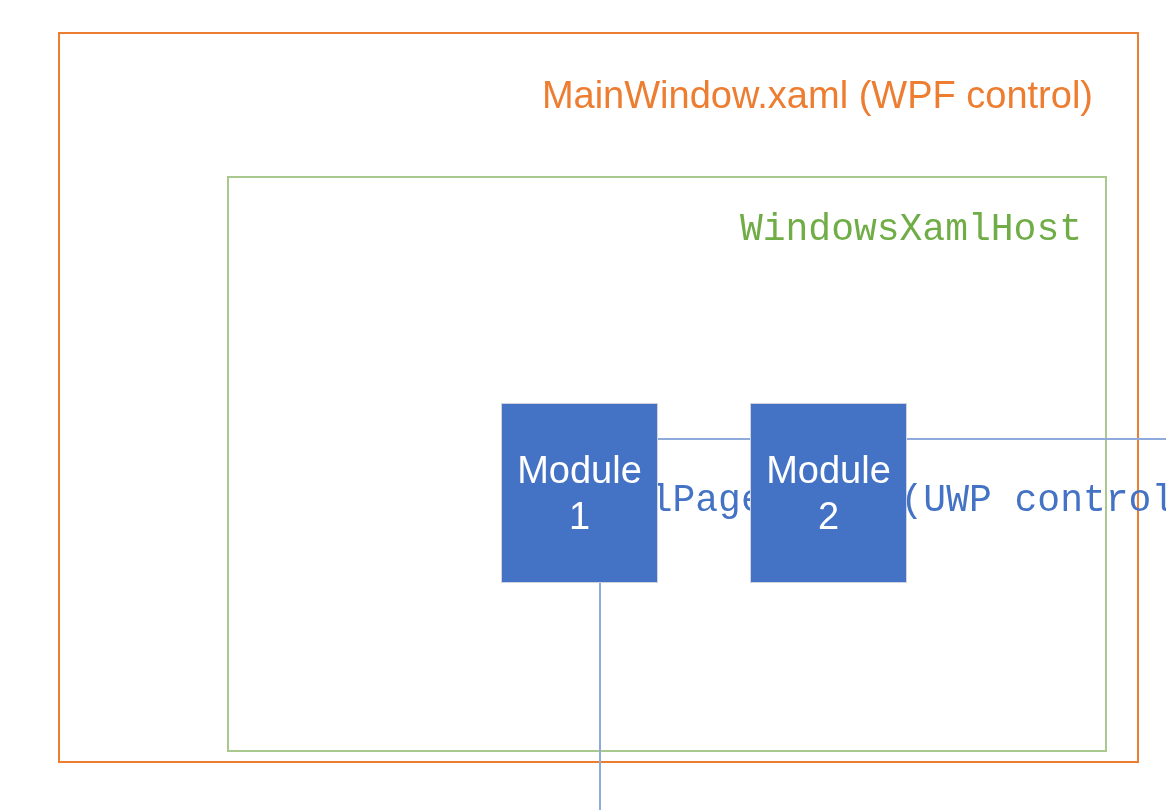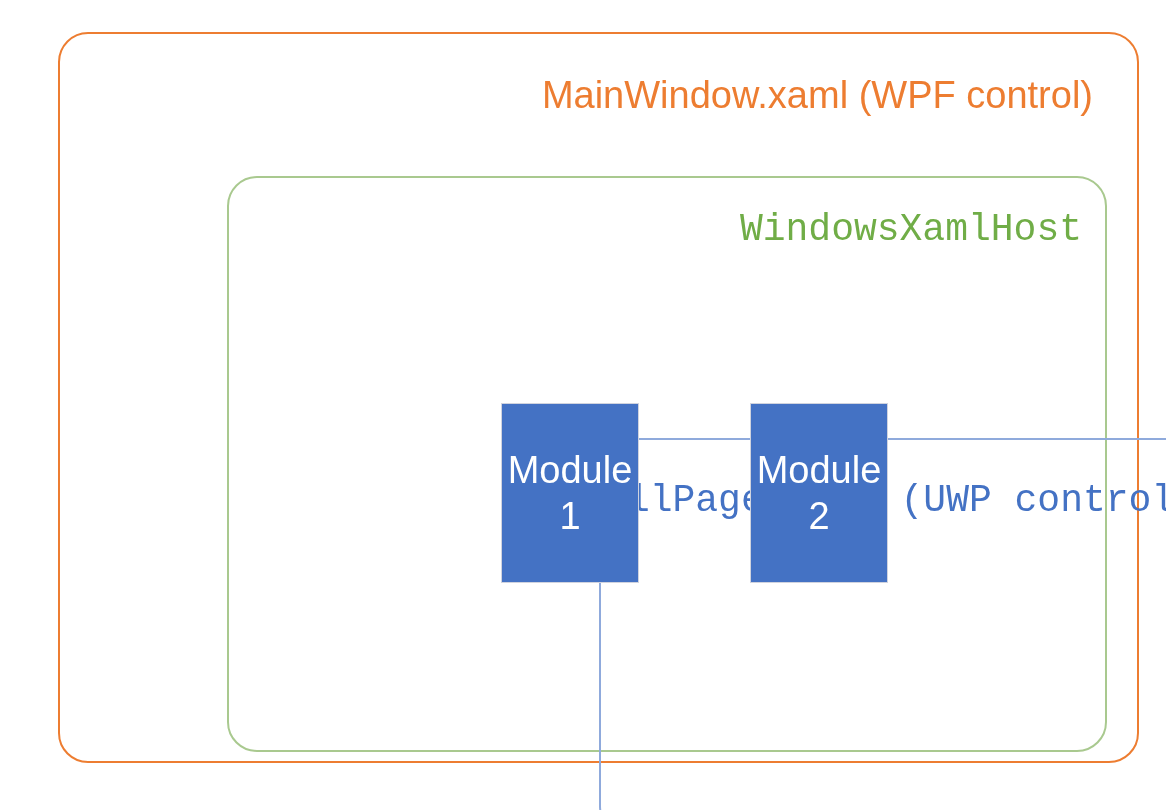--- a/index.html
+++ b/index.html
@@ -19,21 +19,20 @@
     height: 810px;
     background: #ffffff;
     overflow: hidden;
   }
 
   
   .box {
     position: absolute;
     box-sizing: border-box;
     background: transparent;
-    border-radius: 30px;
   }
 
   .box-outer {          
     left: 58px;
     top: 32px;
     width: 1081px;
     height: 731px;
     border: 2px solid #ED7D31;
   }
 
@@ -79,21 +78,21 @@
   .label-inner {
     right: 28px;
     top: 38px;
     color: #4472C4;
   }
 
   
   .module {
     position: absolute;
     box-sizing: border-box;
-    width: 138px;
+    width: 157px;
     height: 180px;
     top: 403px;
     background: #4472C4;
     border: 1px solid #D0D3DE;
     display: flex;
     flex-direction: column;
     align-items: center;
     justify-content: center;
     color: #FFFFFF;
     font-size: 38px;

